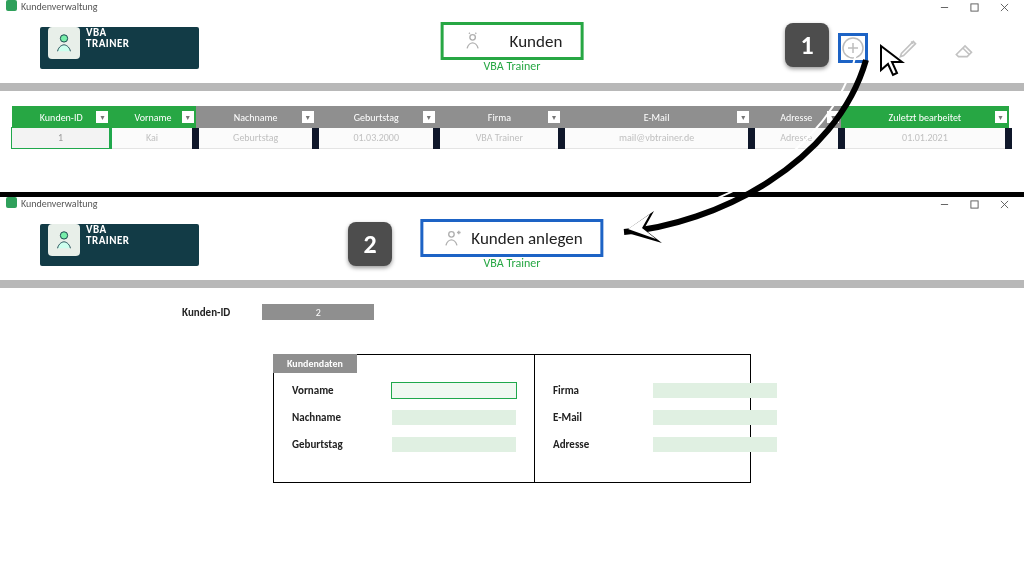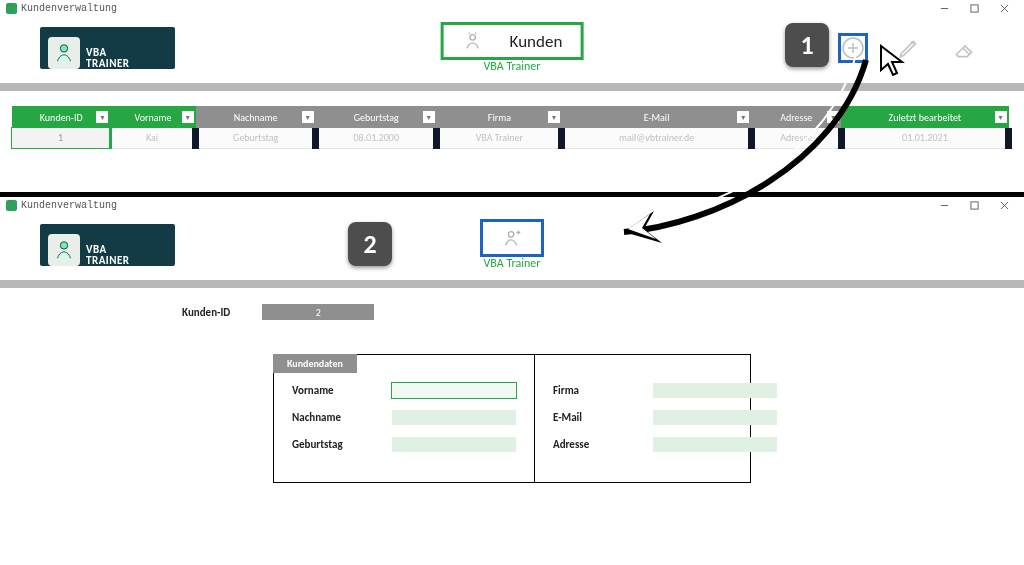--- a/index.html
+++ b/index.html
@@ -3,29 +3,29 @@
 <meta charset="utf-8">
 <style>
   * { box-sizing: border-box; margin: 0; padding: 0; }
   body { font-family: Calibri, Arial, sans-serif; font-size: 12px; background: #fff; width: 1024px; height: 565px; overflow: hidden; position: relative; }
 
   .pane { background: #fff; }
   .pane.top { height: 192px; }
   .pane.bottom { height: 368px; }
   .divider-black { height: 5px; background: #000; }
 
-  .titlebar { height: 16px; display: flex; align-items: center; padding: 0 6px; font-size: 10px; color: #555; font-family: Liberation Mono, monospace; }
+  .titlebar { height: 16px; display: flex; align-items: flex-start; padding: 0 6px; font-size: 10px; color: #555; }
   .titlebar .app-icon { width: 11px; height: 11px; background: #2fa05b; border-radius: 2px; margin-right: 4px; }
   .titlebar-spacer { flex: 1; }
   .win-controls { display: flex; gap: 2px; }
   .win-btn { width: 28px; height: 14px; display: flex; align-items: center; justify-content: center; color: #555; font-size: 10px; }
   .win-btn svg { width: 9px; height: 9px; }
 
   .header { height: 63px; display: flex; align-items: center; padding: 0 44px 0 40px; position: relative; }
-  .logo { width: 135px; height: 42px; background: #123b46; border-radius: 2px; display: flex; align-items: flex-end; gap: 6px; padding: 0 8px; }
+  .logo { width: 159px; height: 42px; background: #123b46; border-radius: 2px; display: flex; align-items: flex-start; gap: 6px; padding: 0 8px; }
   .logo-mark { width: 32px; height: 32px; background: #e8efe9; border-radius: 4px; display: flex; align-items: center; justify-content: center; }
   .logo-text { color: #fff; font-weight: 900; font-size: 11px; letter-spacing: .5px; line-height: 11px; }
   .center-stack { position: absolute; left: 50%; transform: translateX(-50%); display: flex; flex-direction: column; align-items: center; }
   .title-box { display: flex; align-items: center; gap: 8px; padding: 5px 18px; background: #fff; }
   .title-box.green { border: 3px solid #27a744; gap: 26px; }
   .title-box.blue  { border: 3px solid #1d63c5; }
   .title-box svg { width: 22px; height: 22px; color: #b0b0b0; }
   .title-text { font-size: 17px; color: #222; }
   .footer-brand { color: #27a744; font-size: 12px; margin-top: -1px; }
 
@@ -182,21 +182,21 @@
             <th class="th-gray">E-Mail<span class="drop">▾</span></th>
             <th class="th-gray">Adresse<span class="drop">▾</span></th>
             <th class="th-green">Zuletzt bearbeitet<span class="drop">▾</span></th>
           </tr>
         </thead>
         <tbody id="tbody">
           <tr>
             <td class="sel">1</td>
             <td>Kai</td>
             <td>Geburtstag</td>
-            <td>08.01.2000</td>
+            <td>01.03.2000</td>
             <td>VBA Trainer</td>
             <td>mail@vbtrainer.de</td>
             <td>Adresse</td>
             <td>01.01.2021</td>
           </tr>
         </tbody>
       </table>
   </div>
 </div>
 
@@ -241,20 +241,21 @@
       </div>
     </div>
 
     <div class="center-stack">
       <div class="title-box blue">
         <svg viewBox="0 0 24 24" fill="none" stroke="currentColor" stroke-width="1.5">
           <circle cx="11" cy="8" r="3"></circle>
             <path d="M5 20c1-4 4-6 6-6s5 2 6 6"></path>
             <path d="M19 4v4M17 6h4"></path>
         </svg>
+        <span class="title-text">Kunden anlegen</span>
       </div>
       <div class="footer-brand">VBA Trainer</div>
     </div>
 
   </div>
 
   <div class="gray-strip"></div>
 
   <div class="id-row">
     <span class="lbl">Kunden-ID</span>

